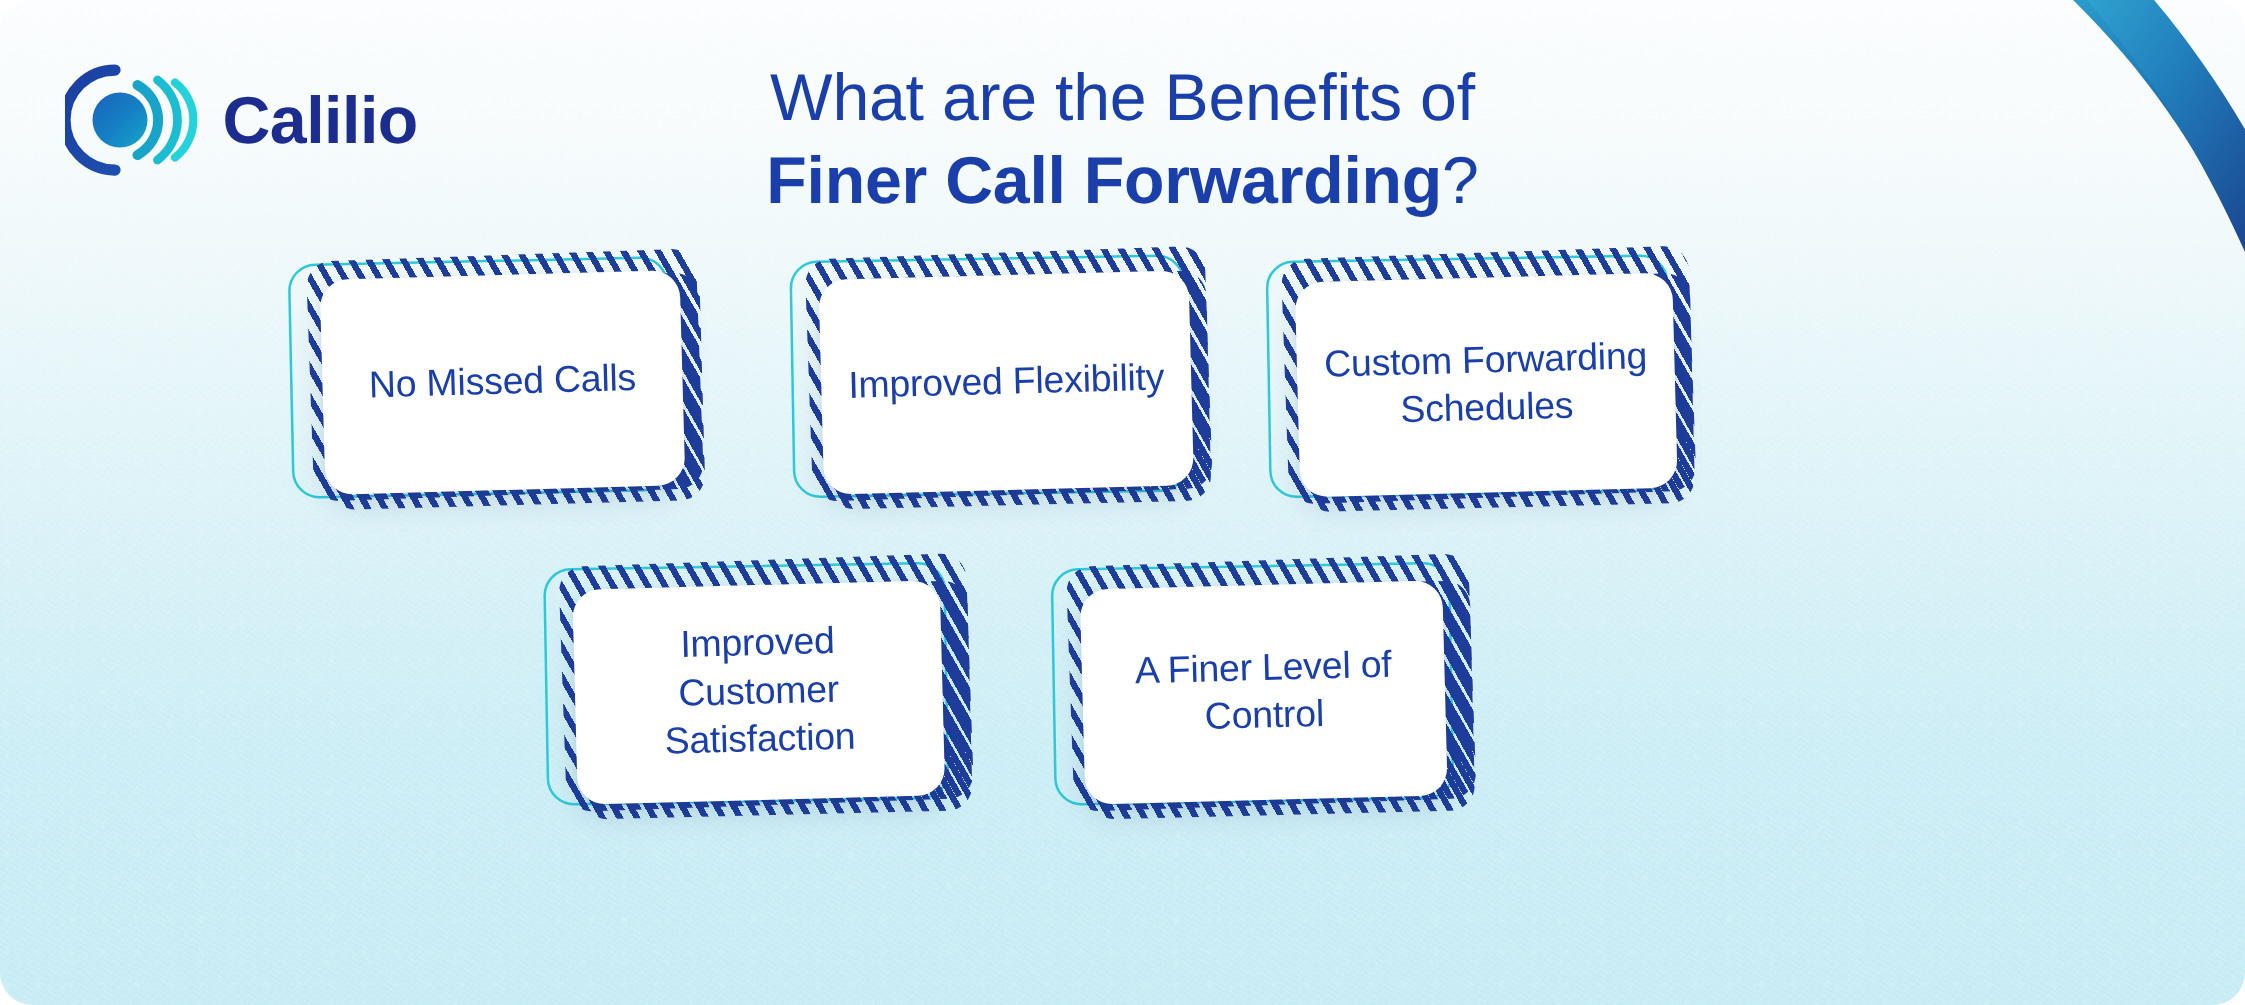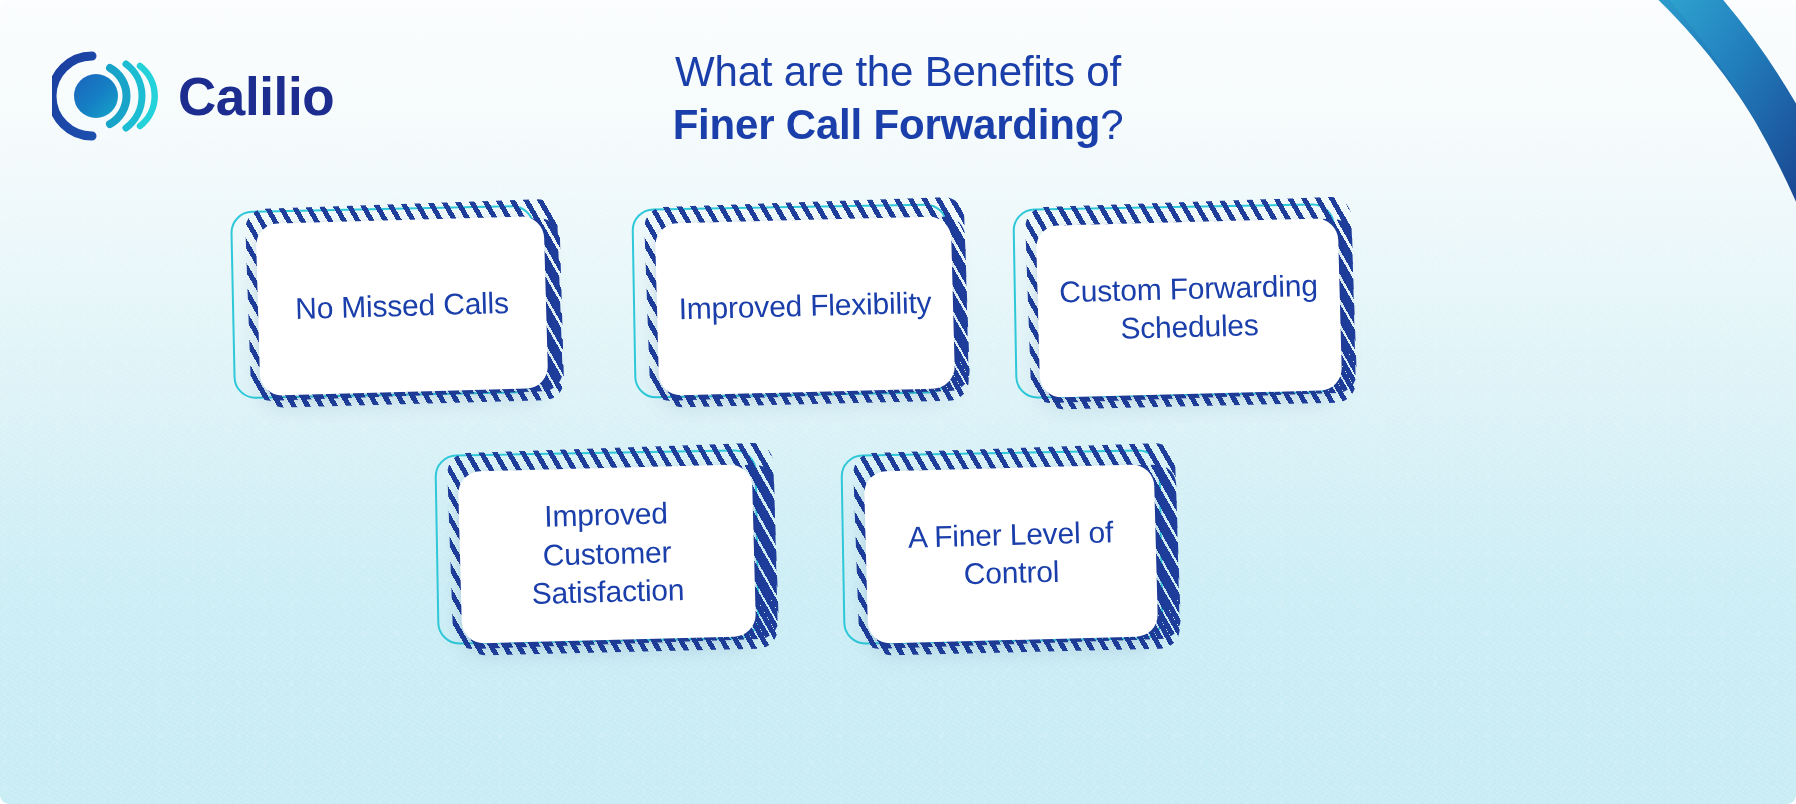--- a/index.html
+++ b/index.html
@@ -6,21 +6,21 @@
     margin: 0;
     padding: 0;
     background: #ffffff;
   }
 
   #canvas {
     position: relative;
     width: 1796px;
     height: 804px;
     overflow: hidden;
-    border-radius: 9px;
+    border-radius: 26px;
     font-family: "Liberation Sans", sans-serif;
     background:
       linear-gradient(to bottom,
         #fbfdfe 0%,
         #f6fbfc 14%,
         #edf8fa 28%,
         #e0f4f8 44%,
         #d4f0f6 60%,
         #cbedf5 76%,
         #c7ecf4 100%);
@@ -76,21 +76,21 @@
   #headline {
     position: absolute;
     left: 0;
     right: 0;
     top: 46px;
     text-align: center;
     pointer-events: none;
   }
   #headline .line {
     color: #1b3faa;
-    font-size: 42px;
+    font-size: 53px;
     line-height: 1.25;
     letter-spacing: -.2px;
     font-family: "Liberation Sans", sans-serif;
   }
   #headline .line1 { font-weight: 400; }
   #headline .line2 { font-weight: 700; }
   #headline .qmark { font-weight: 400; }
 
   
   .card-group {

